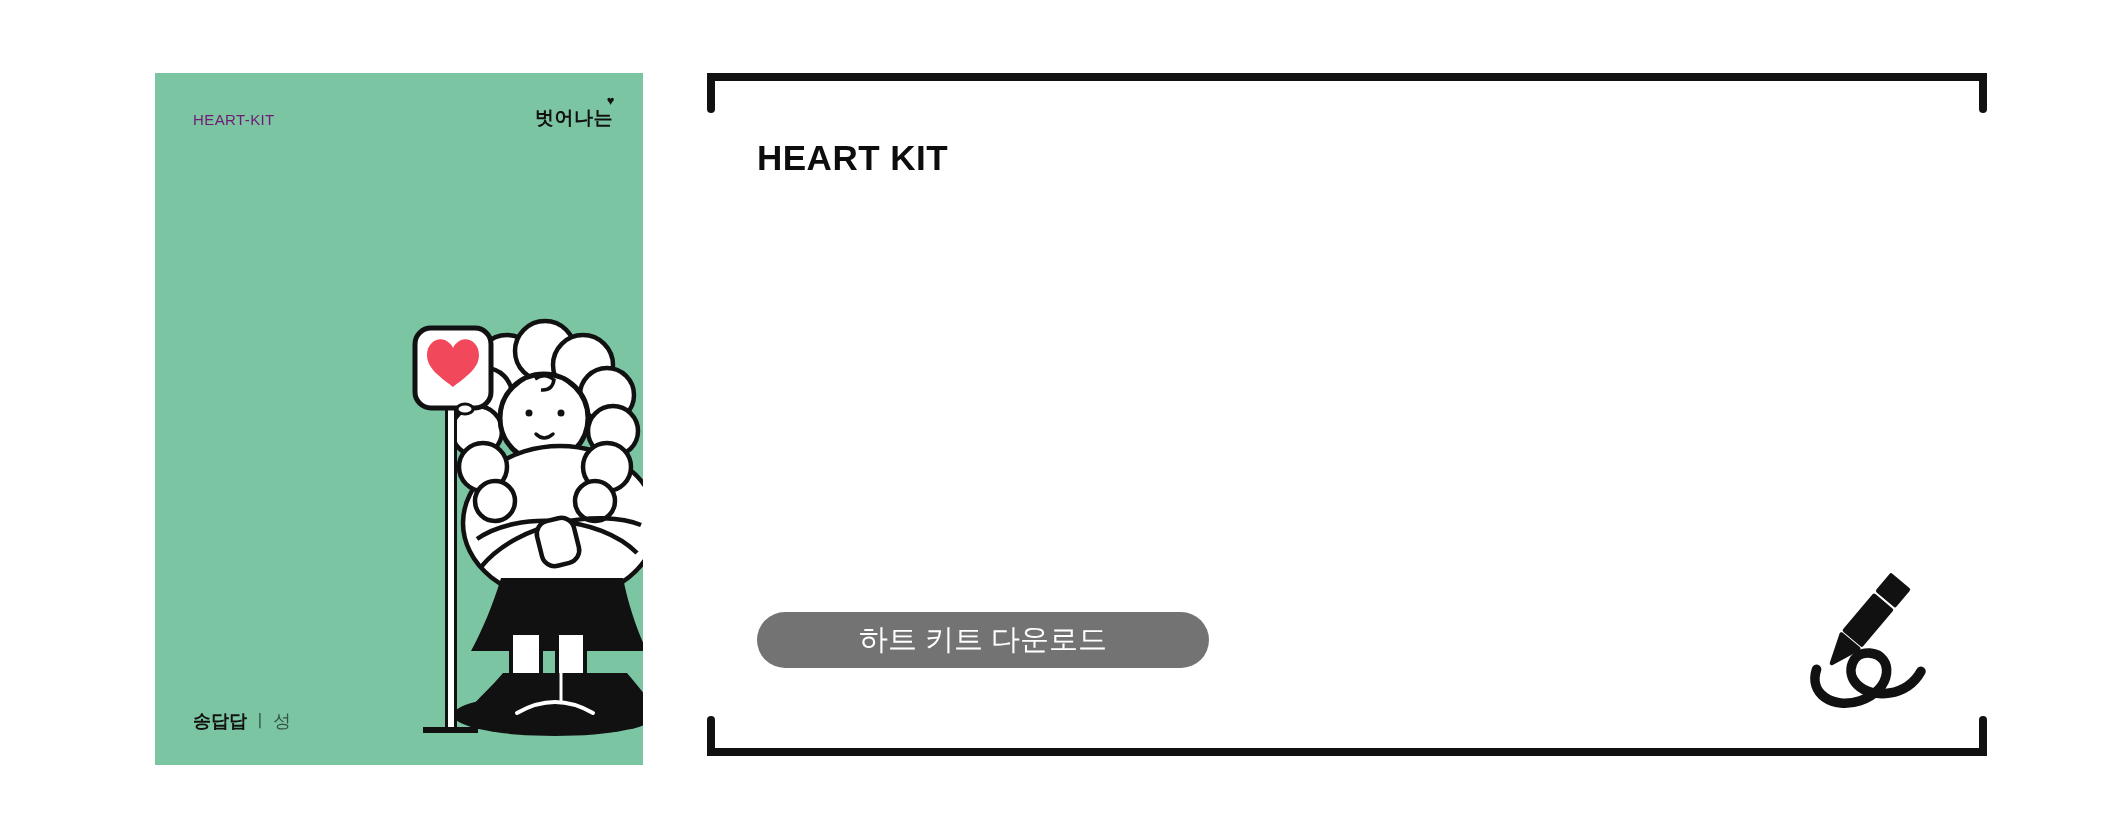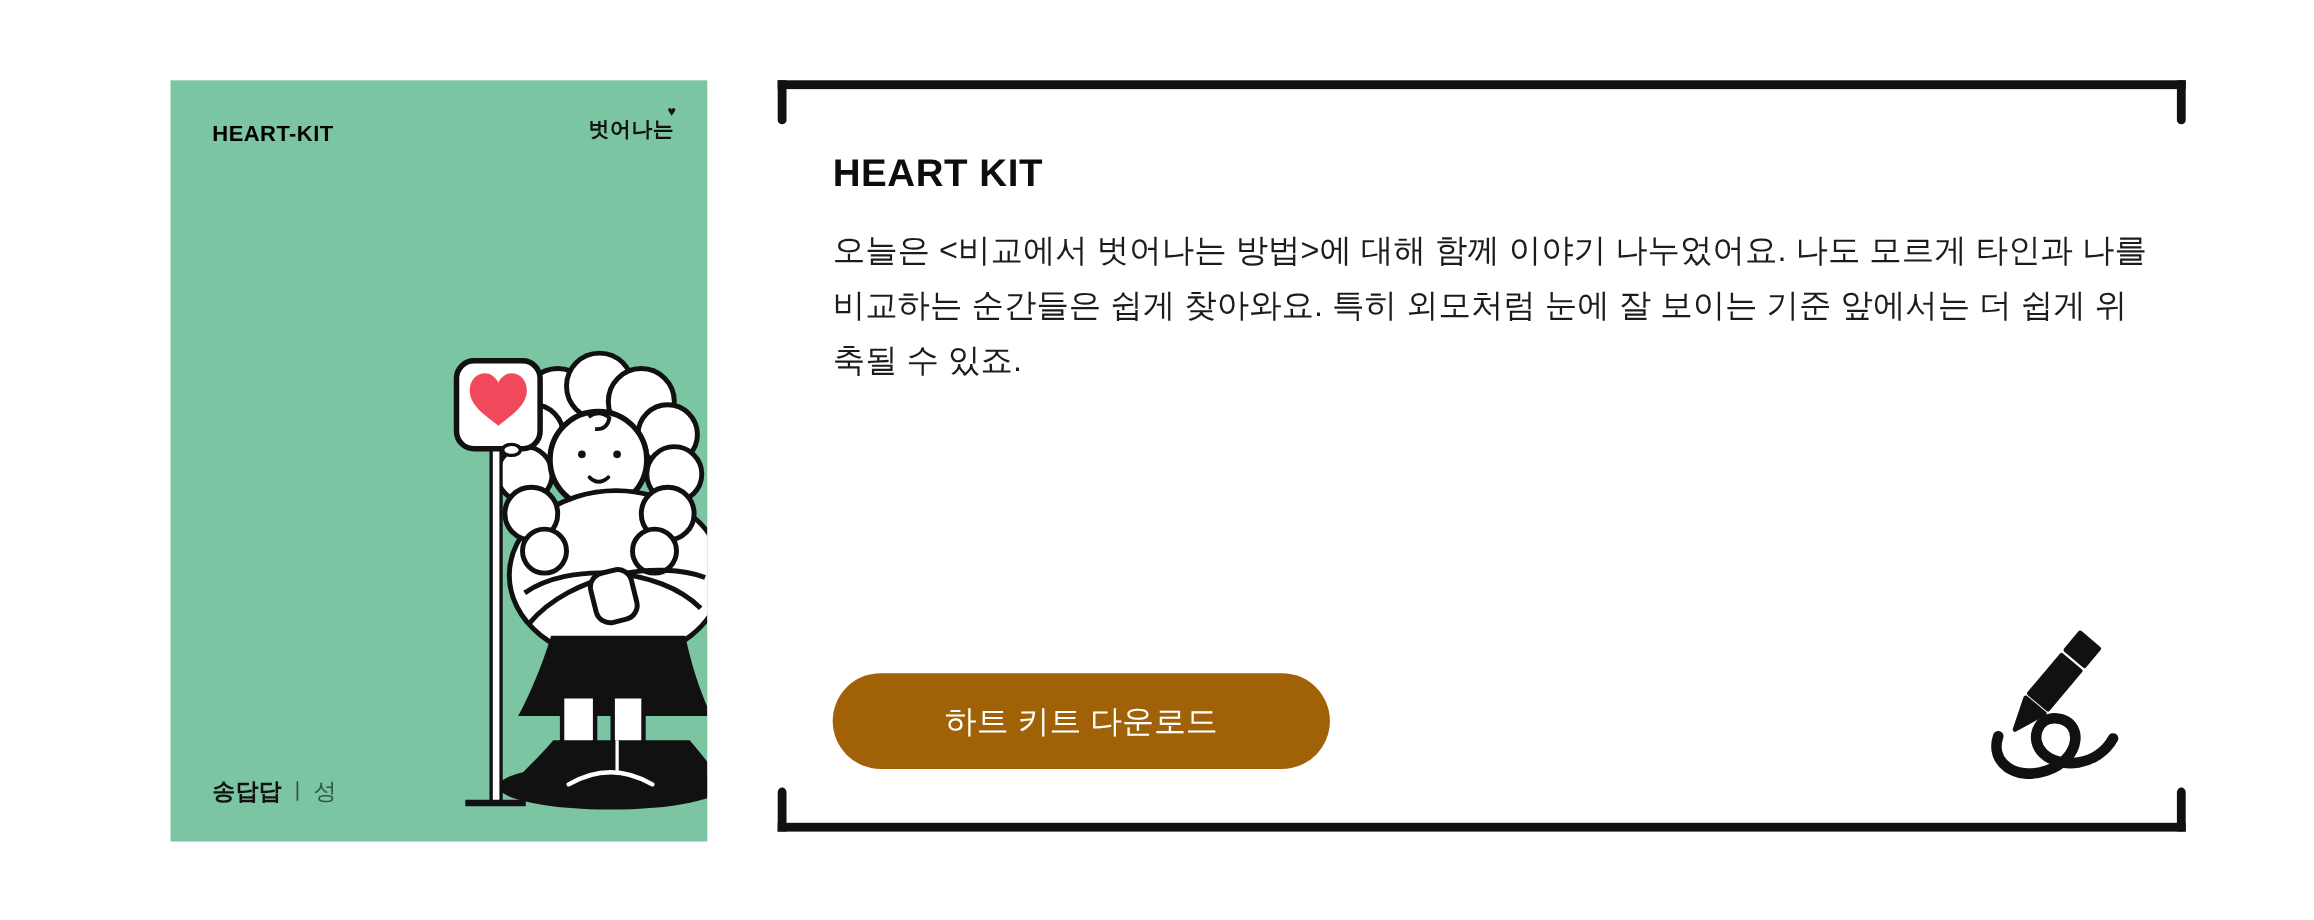--- a/index.html
+++ b/index.html
@@ -6,49 +6,49 @@
   html,body { width:2104px; height:836px; background:#ffffff; overflow:hidden;
               font-family:"Liberation Sans", sans-serif; }
   .stage { position:relative; width:2104px; height:836px; background:#ffffff; }
 
   
   .card { position:absolute; left:155px; top:73px; width:488px; height:692px;
           background:#7cc5a2; overflow:hidden; }
   .card-header { position:absolute; left:0; top:0; width:100%;
                  display:flex; justify-content:space-between; align-items:flex-start;
                  padding:38px 30px 0 38px; }
-  .brand { font-size:20px; font-weight:700; letter-spacing:.4px; color:#000000; }
+  .brand { font-size:15px; font-weight:400; letter-spacing:.4px; color:#701a75; }
   .logo { position:relative; font-size:19px; font-weight:800; color:#111; letter-spacing:.5px; margin-top:-6px; }
   .logo .logo-heart { position:absolute; top:-11px; right:-2px; font-size:13px; line-height:1; color:#111; }
   .card-title { position:absolute; left:38px; top:96px; font-size:46px; font-weight:800;
                 line-height:1.30; letter-spacing:-1px; color:#0d0d0d; }
   .illustration { position:absolute; left:0; top:0; width:488px; height:692px; }
-  .credit { position:absolute; left:38px; bottom:32px; font-size:21px; color:#111; }
+  .credit { position:absolute; left:38px; bottom:32px; font-size:18px; color:#111; }
   .credit .credit-name { font-weight:700; }
   .credit .credit-divider { font-weight:400; color:#2c4a3d; padding:0 4px; }
   .credit .credit-suffix { font-weight:400; color:#33554а; }
   .credit .credit-suffix { font-weight:400; color:#335547; }
 
   
   .frame-line, .frame-tick { position:absolute; background:#111; }
   .fl-top    { left:707px; top:73px;  width:1280px; height:8px; }
   .fl-bottom { left:707px; top:748px; width:1280px; height:8px; }
   .ft-tl { left:707px;  top:73px;  width:8px; height:40px; border-radius:0 0 4px 4px; }
   .ft-tr { left:1979px; top:73px;  width:8px; height:40px; border-radius:0 0 4px 4px; }
   .ft-bl { left:707px;  top:716px; width:8px; height:40px; border-radius:4px 4px 0 0; }
   .ft-br { left:1979px; top:716px; width:8px; height:40px; border-radius:4px 4px 0 0; }
 
   .panel-heading { position:absolute; left:757px; top:138px; font-size:35px; font-weight:800;
                    letter-spacing:.5px; color:#0d0d0d; }
   .panel-body { position:absolute; left:757px; top:203px; width:1200px;
                 font-size:29.5px; line-height:50px; color:#1c1c1c; }
   .panel-body p { margin:0; }
 
-  .download-btn { position:absolute; left:757px; top:612px; width:452px; height:87px;
-                  background:#a16207; color:#ffffff; border:none; border-radius:45px;
+  .download-btn { position:absolute; left:757px; top:612px; width:452px; height:56px;
+                  background:#737373; color:#ffffff; border:none; border-radius:45px;
                   font-size:29px; font-weight:500; font-family:"Liberation Sans",sans-serif;
                   display:flex; align-items:center; justify-content:center; cursor:pointer; }
 
   .pencil-wrap { position:absolute; left:1805px; top:570px; width:165px; height:152px; }
 </style>
 </head>
 <body>
 
 <div class="stage">
 
@@ -123,21 +123,20 @@
   <div class="frame-line fl-top"></div>
   <div class="frame-line fl-bottom"></div>
   <div class="frame-tick ft-tl"></div>
   <div class="frame-tick ft-tr"></div>
   <div class="frame-tick ft-bl"></div>
   <div class="frame-tick ft-br"></div>
 
   <h1 class="panel-heading">HEART KIT</h1>
 
   <div class="panel-body">
-    <p>오늘은 &lt;비교에서 벗어나는 방법&gt;에 대해 함께 이야기 나누었어요. 나도 모르게 타인과 나를 비교하는 순간들은 쉽게 찾아와요. 특히 외모처럼 눈에 잘 보이는 기준 앞에서는 더 쉽게 위축될 수 있죠.</p>
   </div>
 
   <button class="download-btn">하트 키트 다운로드</button>
 
   <div class="pencil-wrap">
     <svg viewBox="0 0 160 150" width="165" height="152">
       <path d="M10 98 C 2 122 26 138 53 129 C 86 118 86 84 63 82 C 45 80 38 101 50 113 C 65 128 99 125 113 100" fill="none" stroke="#111" stroke-width="9.5" stroke-linecap="round"></path>
       <g fill="#111" stroke="#111" stroke-width="4" stroke-linejoin="round">
         <polygon points="25,92 34.6,63.4 51.4,77.6"></polygon>
         <polygon points="37.8,59.6 54.6,73.8 83.6,39.4 66.8,25.2"></polygon>

